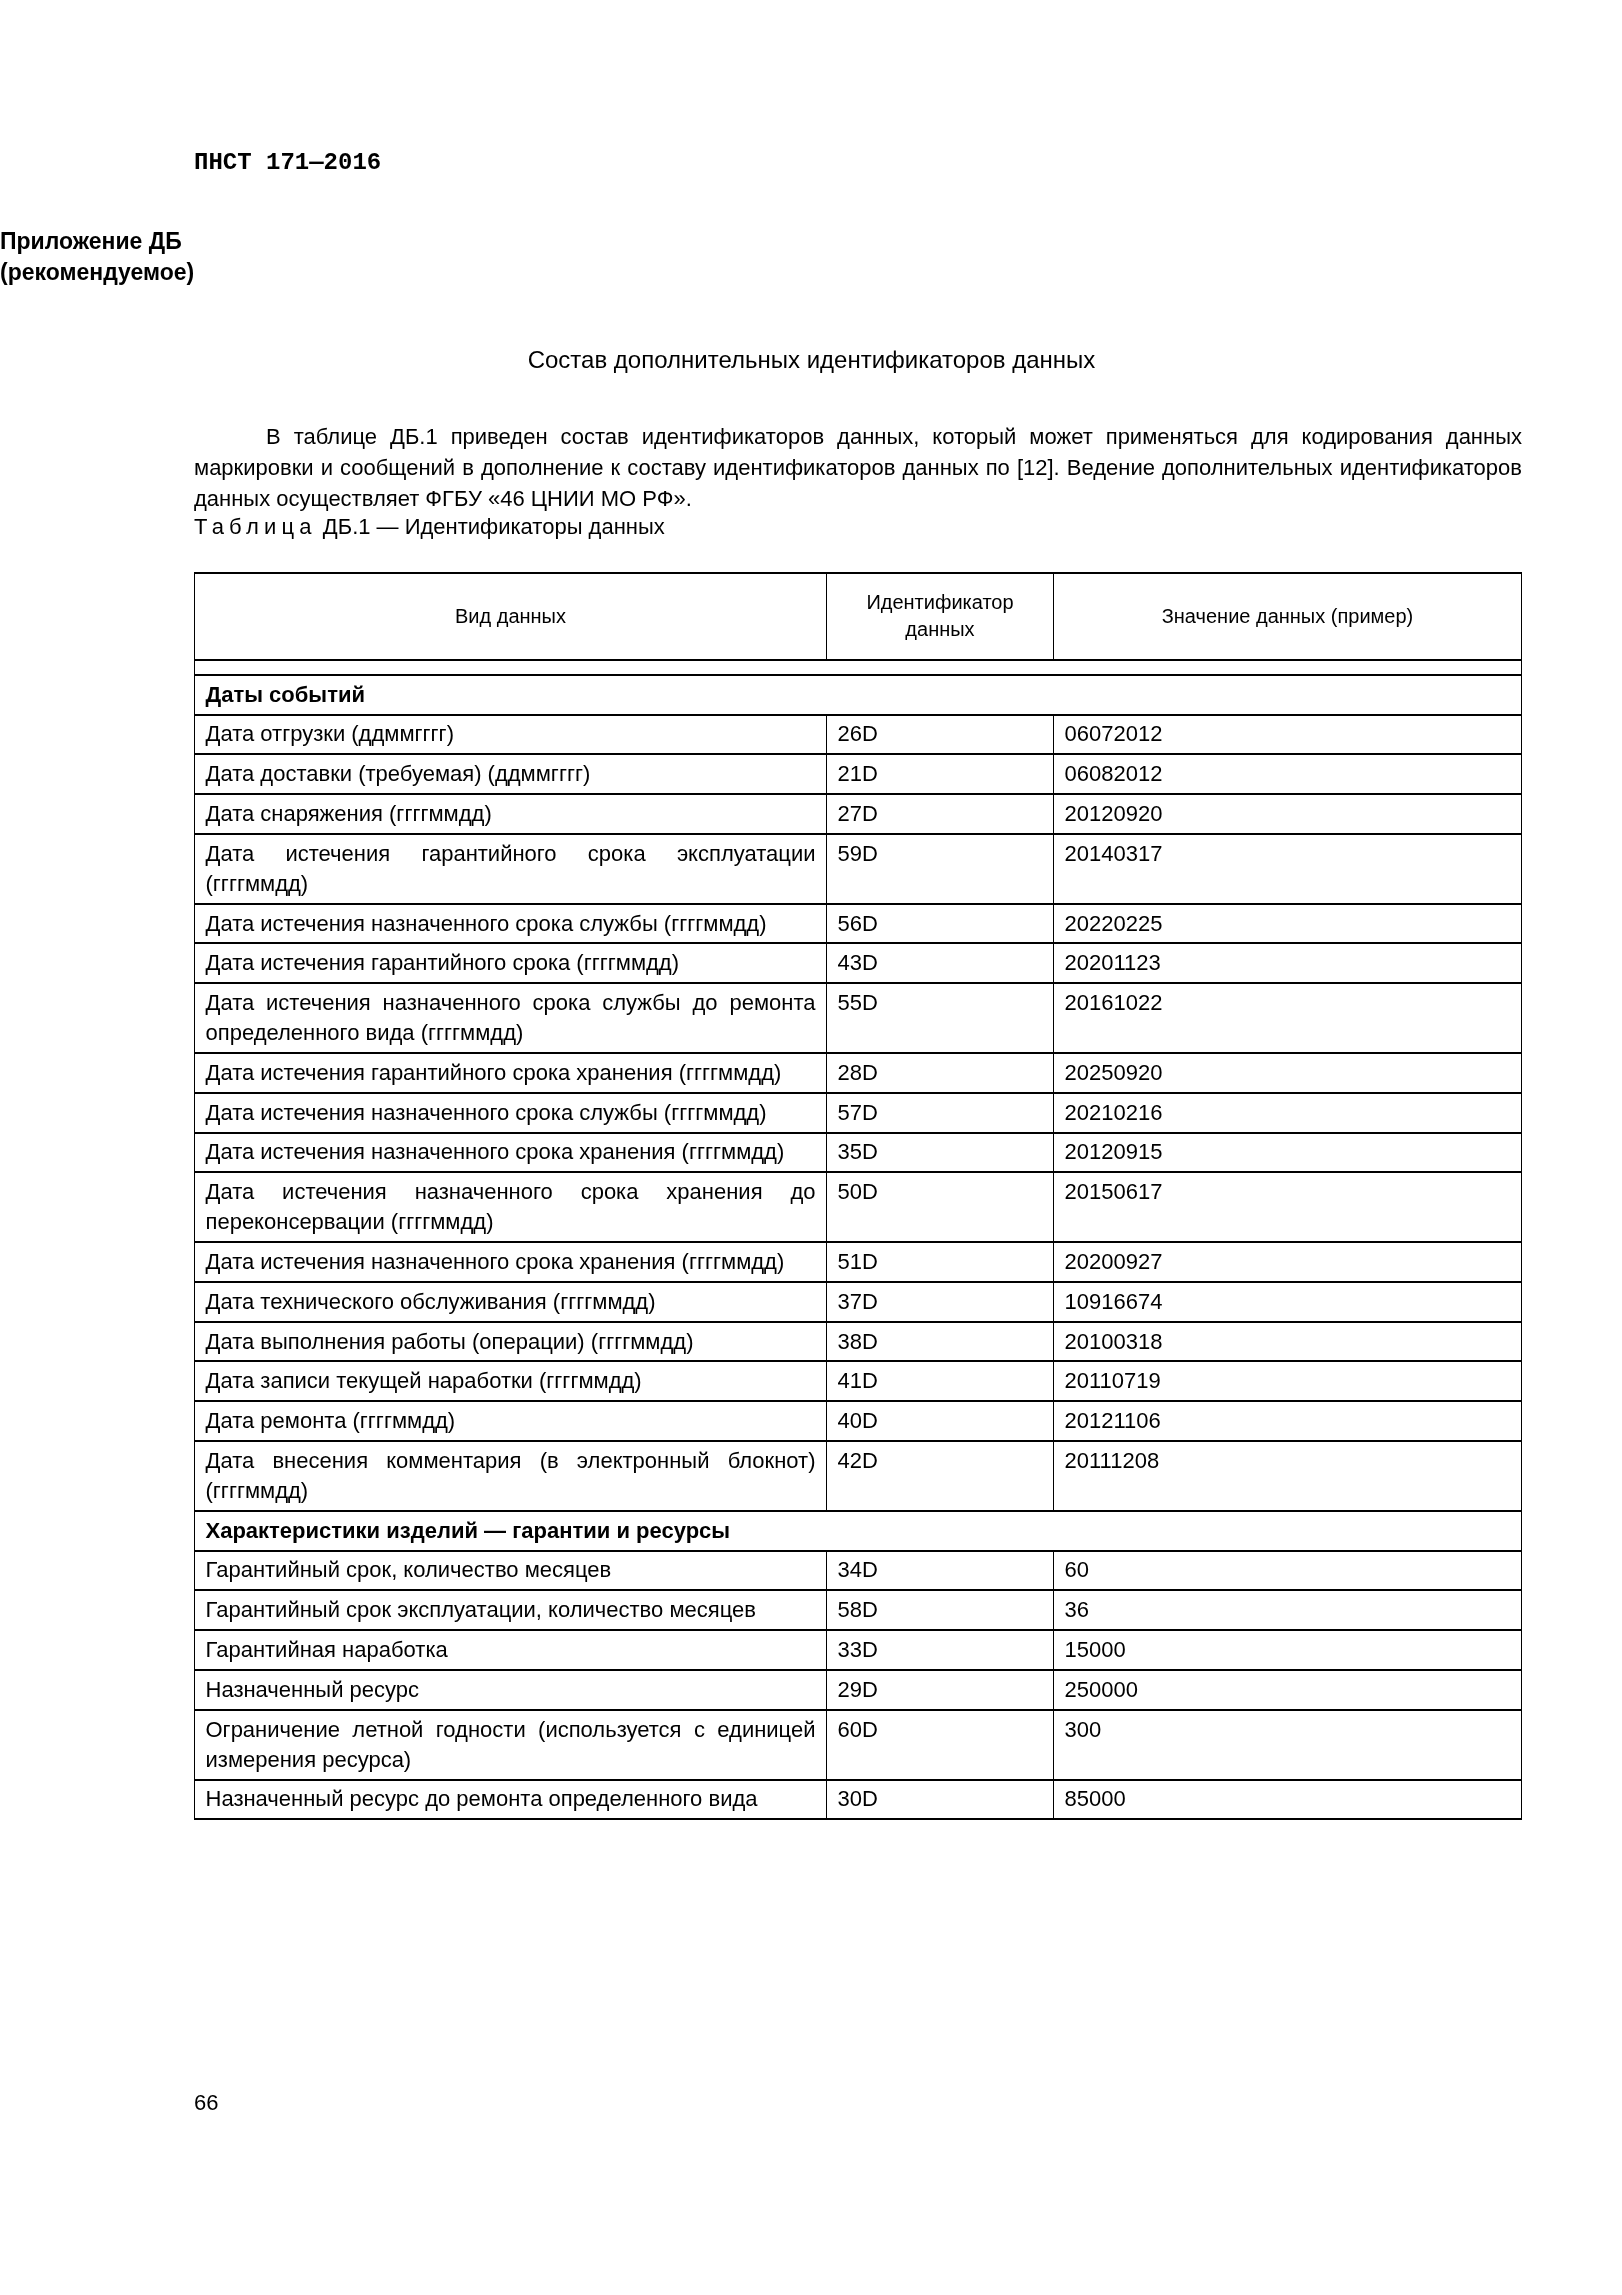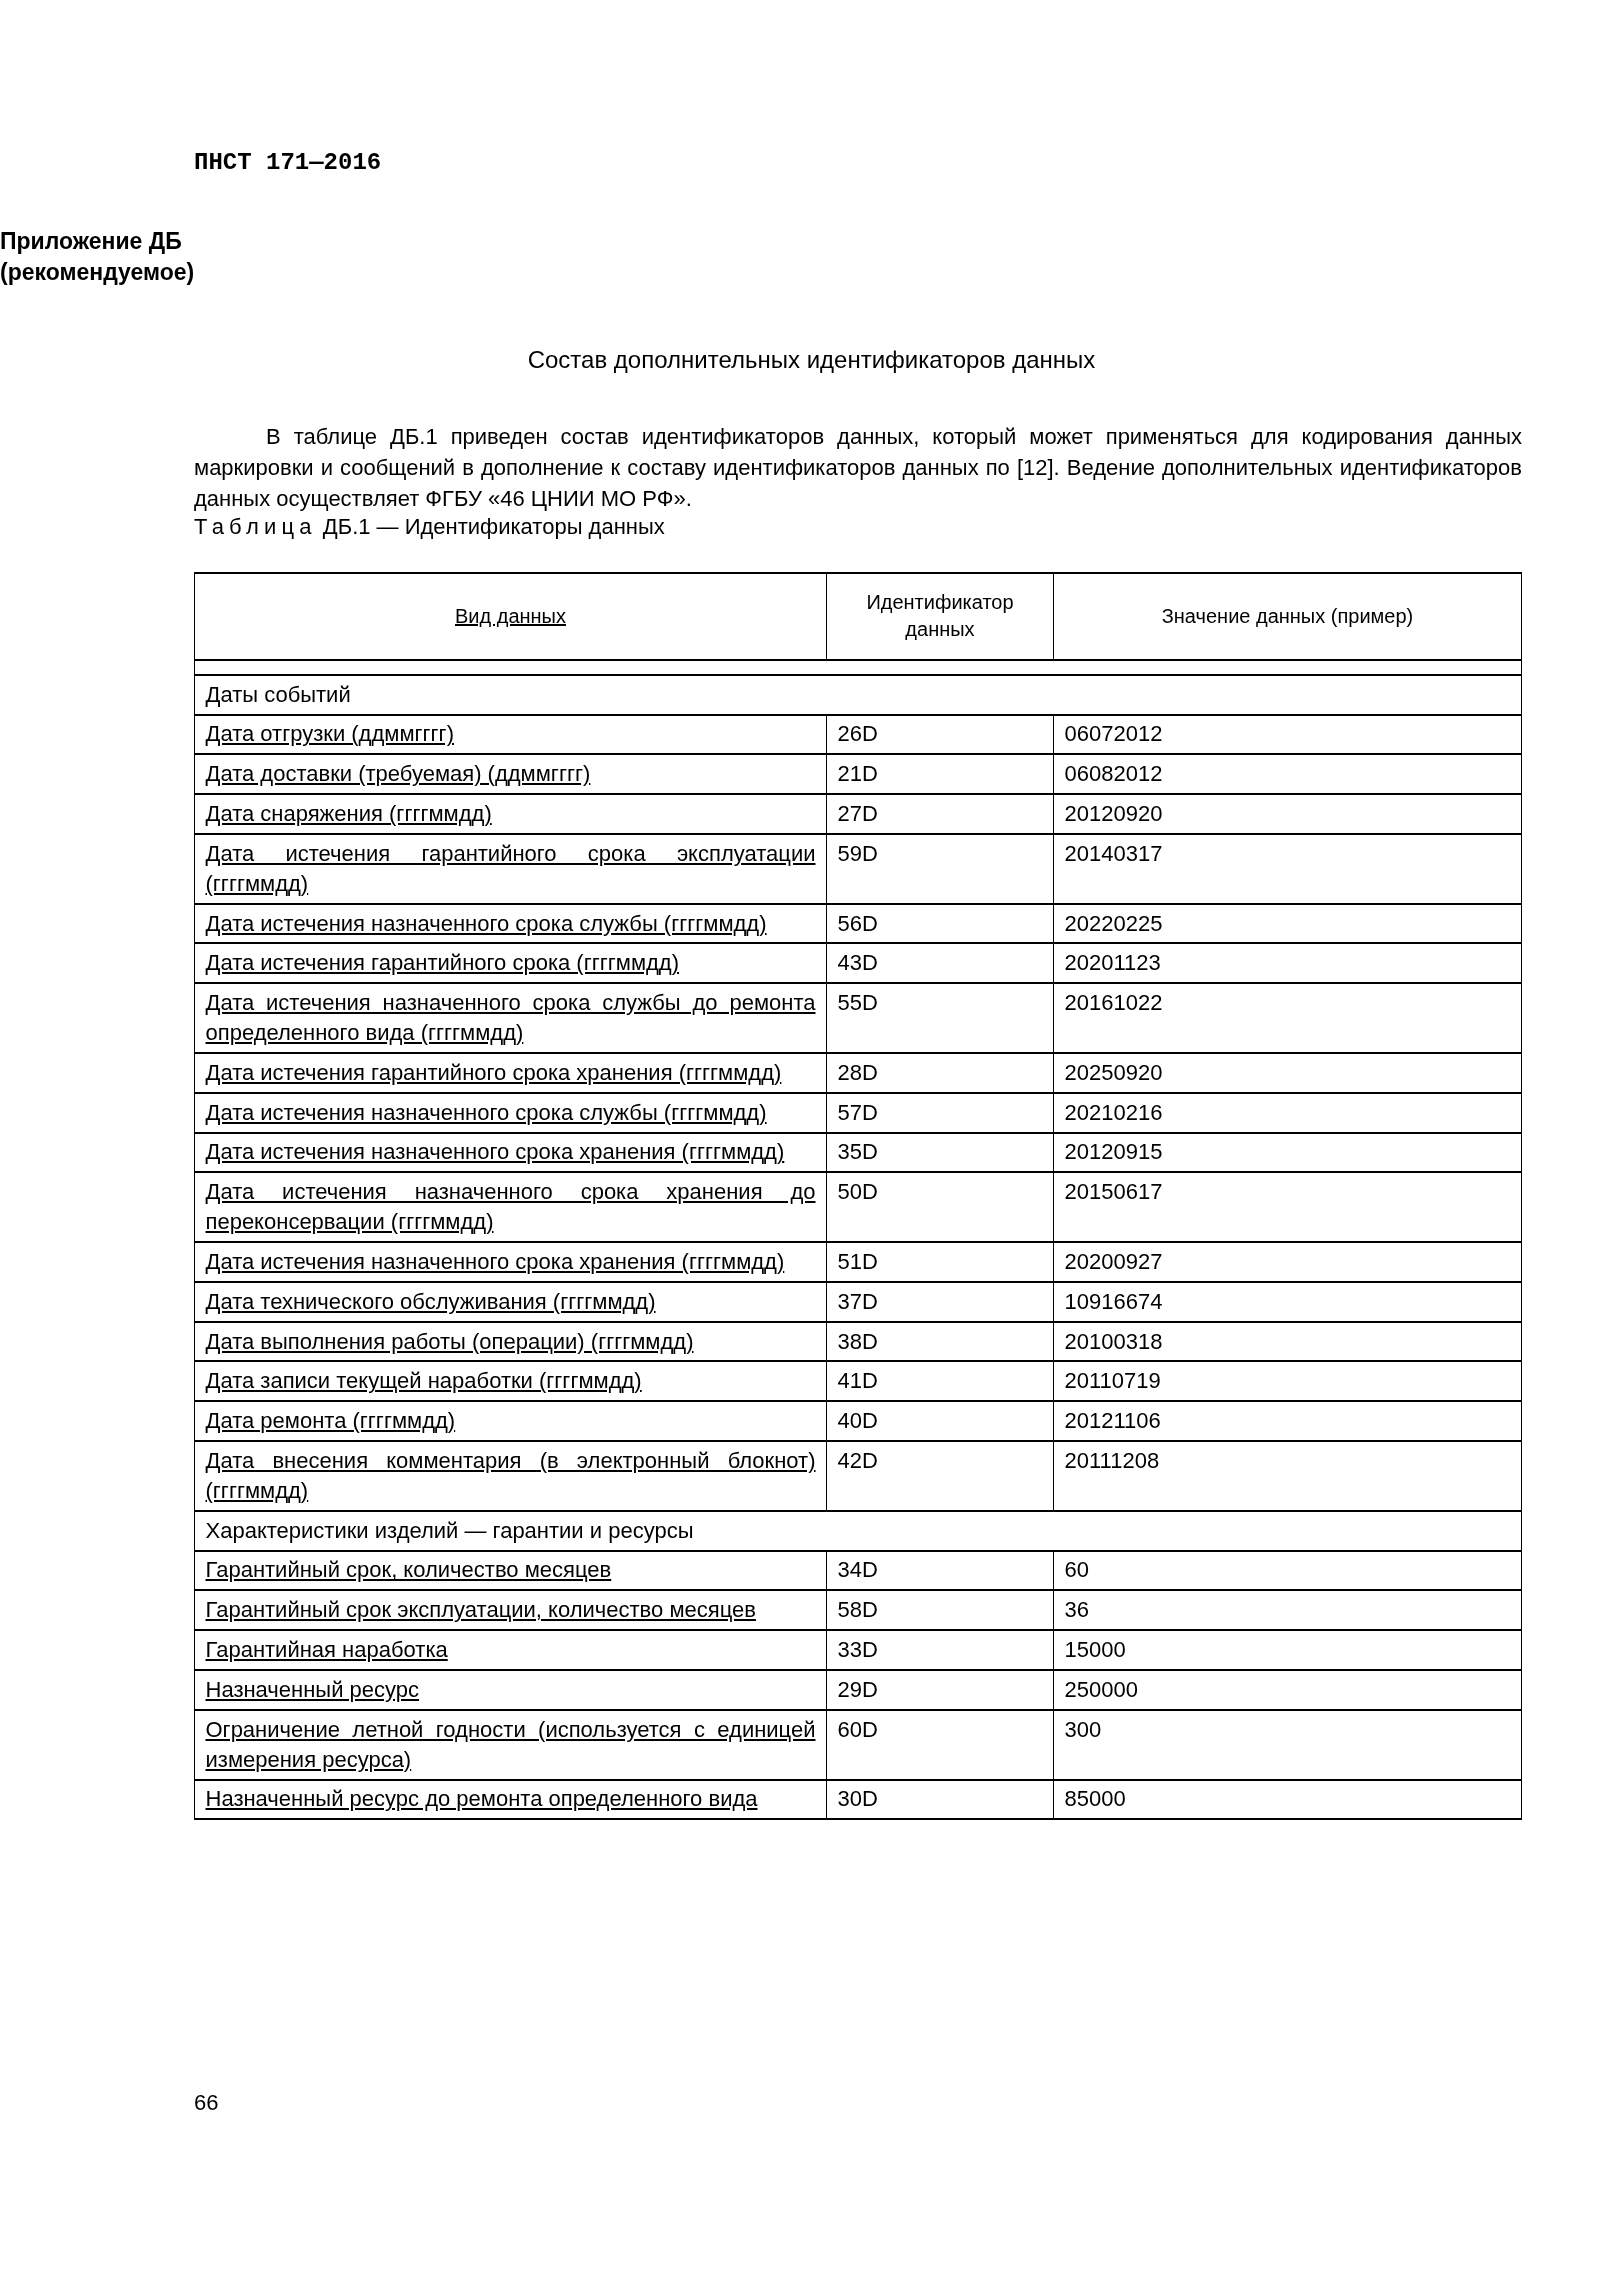--- a/index.html
+++ b/index.html
@@ -10,22 +10,22 @@
   .section-title { position: absolute; left: 0; width: 1623px; top: 346px; text-align: center; font-size: 24px; font-weight: normal; }
   .intro { position: absolute; left: 194px; width: 1328px; top: 399px; font-size: 22px; line-height: 31px; text-align: justify; text-indent: 72px; }
   .table-caption { position: absolute; left: 194px; top: 514px; font-size: 22px; }
   .table-caption .spaced { letter-spacing: 5.2px; }
   table.data { position: absolute; left: 194px; top: 572px; width: 1328px; border-collapse: collapse; font-size: 22px; }
   table.data td, table.data th { border: 1.3px solid #000; vertical-align: top; padding: 3.9px 10.5px 3.9px 10.5px; line-height: 30px; }
   table.data tr { border-bottom: 2.6px solid #000; }
   table.data th { font-weight: normal; font-size: 20px; line-height: 27.5px; vertical-align: middle; text-align: center; height: 77px; padding: 3.9px 6.5px; }
   table.data thead tr { border-top: 2.6px solid #000; border-bottom: 2.6px solid #000; }
   .spacer-row td { height: 5.2px; padding: 0; border-left: 1.3px solid #000; border-right: 1.3px solid #000; }
-  .group-row td { font-weight: normal; margin-left: 45px; }
-  .c1 { width: 610px; text-align: justify; text-decoration: underline; }
+  .group-row td { font-weight: bold; margin-left: 45px; }
+  .c1 { width: 610px; text-align: justify; }
   .c2 { width: 205px; }
   .c3 { }
   .page-num { position: absolute; left: 194px; top: 2074px; font-size: 22px; margin-top: 16px; }
 </style>
 </head>
 <body>
 
 <div class="std-code">ПНСТ 171—2016</div>
 
 <div class="appendix">

